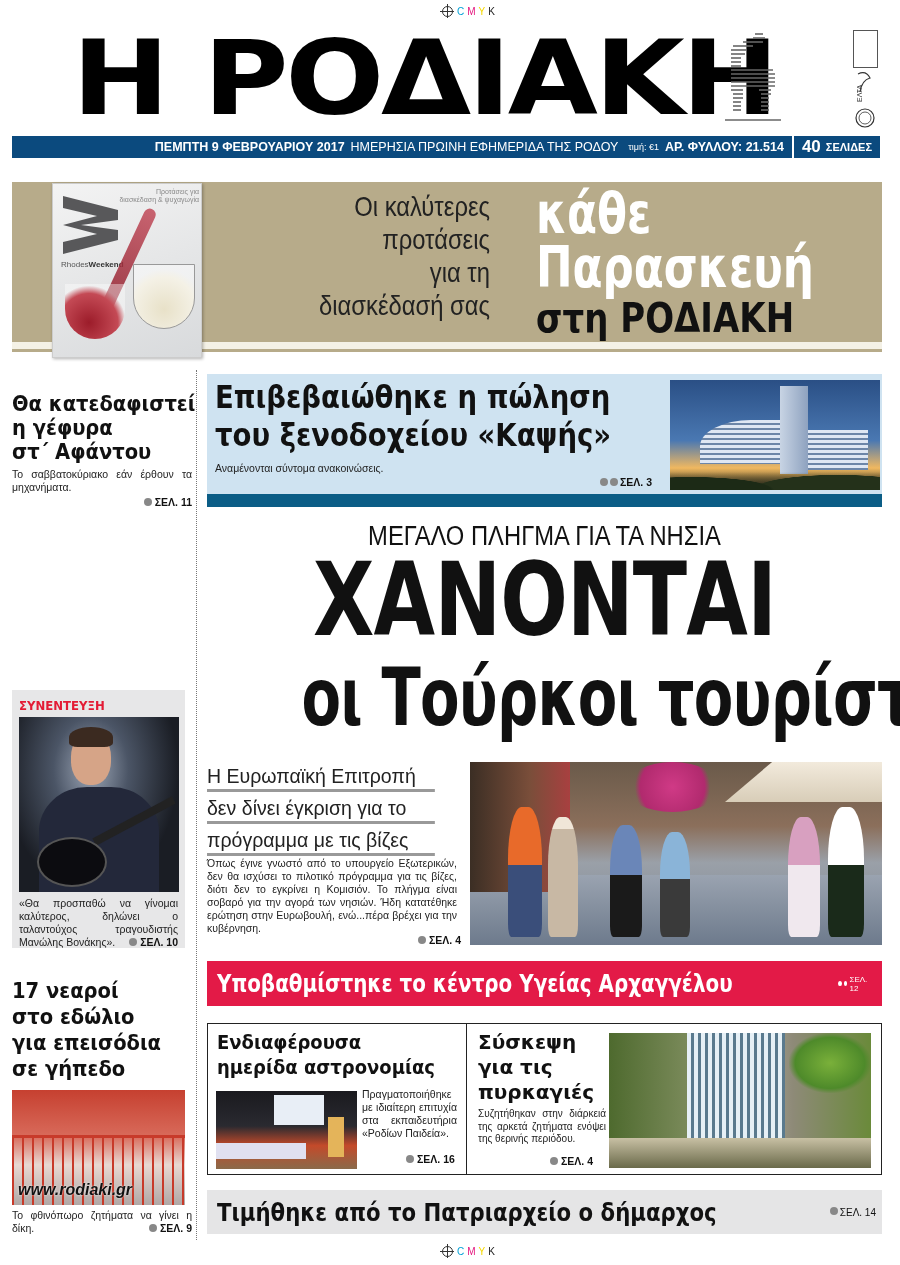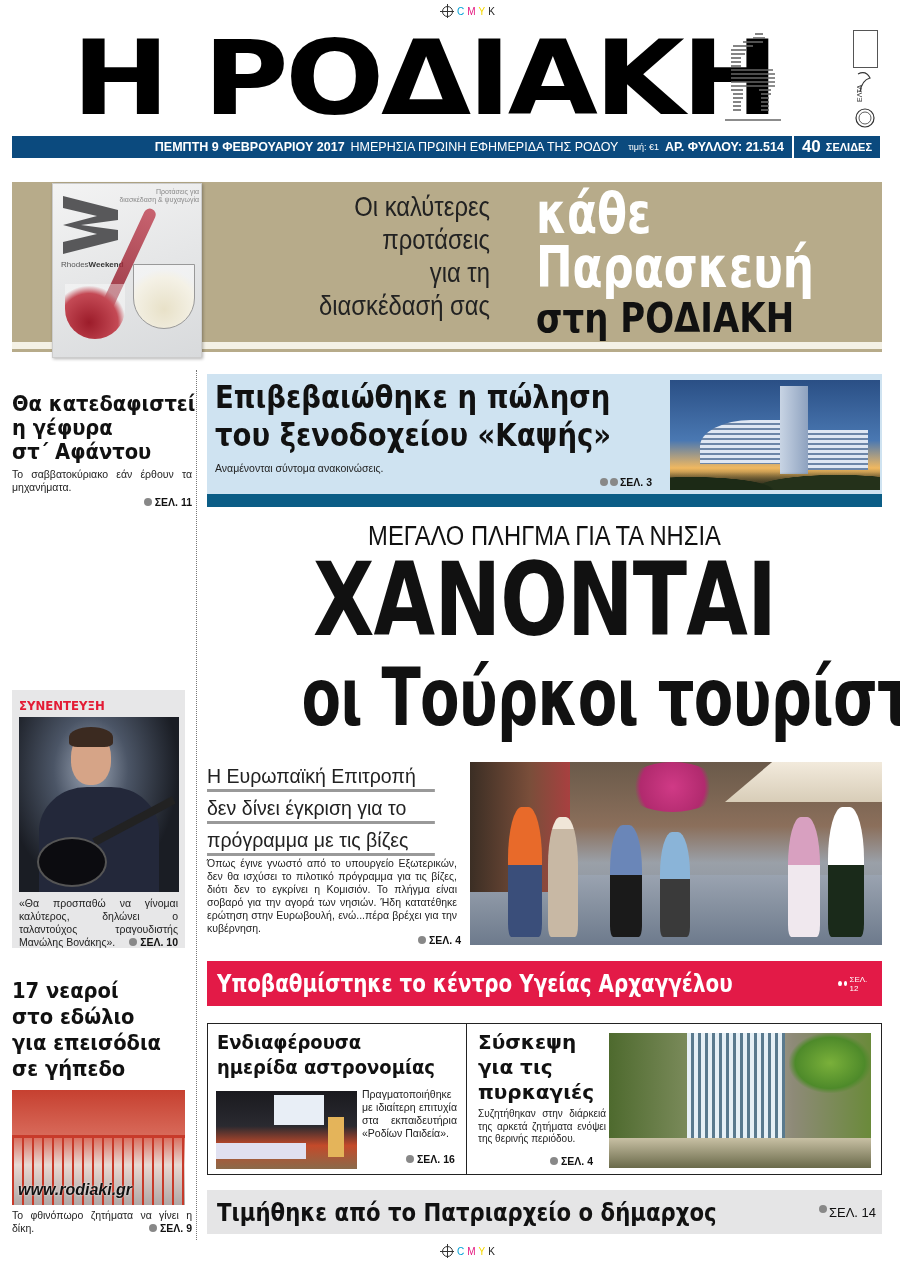--- a/index.html
+++ b/index.html
@@ -114,21 +114,21 @@
   .fire-body { left: 478px; top: 1108px; width: 128px; font-size: 10px; line-height: 12.5px; color: #222; text-align: justify; }
   .fire-ref { left: 550px; top: 1155px; font-size: 10.5px; font-weight: bold; display: flex; align-items: center; gap: 3px; }
   .falls { left: 609px; top: 1033px; width: 262px; height: 135px; overflow: hidden; background: linear-gradient(90deg, #4e6a2e 0%, #7a8a5a 30%, #b8b8a8 50%, #8e8a78 70%, #6a8a3a 100%); }
   .falls .water { position: absolute; left: 78px; top: 0; width: 98px; height: 110px; background: repeating-linear-gradient(90deg, #e6f0f6 0 4px, #5a7a8e 4px 7px); }
   .falls .pool { position: absolute; left: 0; top: 105px; width: 262px; height: 30px; background: linear-gradient(#c8c0a4, #6a6a4a); }
   .falls .leaves { position: absolute; left: 180px; top: 0; width: 82px; height: 60px; background: radial-gradient(ellipse, #7ab03a 0%, #4e8a2a 60%, transparent 72%); }
 
   
   .greybar { left: 207px; top: 1190px; width: 675px; height: 44px; background: #e5e5e6; display: flex; align-items: center; justify-content: space-between; padding: 0 6px 0 10px; }
   .greybar .head { font-weight: bold; font-size: 25px; font-family: "DejaVu Sans", sans-serif; transform: scaleX(0.85); transform-origin: left; white-space: nowrap; color: #111; }
-  .greybar .ref { font-size: 13px; display: flex; align-items: flex-start; gap: 2px; }
+  .greybar .ref { font-size: 10px; display: flex; align-items: flex-start; gap: 2px; }
 
   
   .fans-img { left: 12px; top: 1090px; width: 173px; height: 115px; overflow: hidden; background: linear-gradient(#c64030 0%, #d86a5a 40%, #e8d8d2 65%, #b0a8a6 100%); }
   .fans-img .fence { position: absolute; left: 0; top: 45px; width: 173px; height: 70px; background: repeating-linear-gradient(90deg, #c83a2a 0 2px, transparent 2px 10px); border-top: 3px solid #c83a2a; }
   .fans-img .wm { position: absolute; left: 6px; bottom: 6px; font-weight: bold; font-style: italic; font-size: 16px; color: #111; text-shadow: 0 0 2px #fff; }
 </style>
 </head>
 <body>
 
 <div class="cmyk" style="top:4px;">

